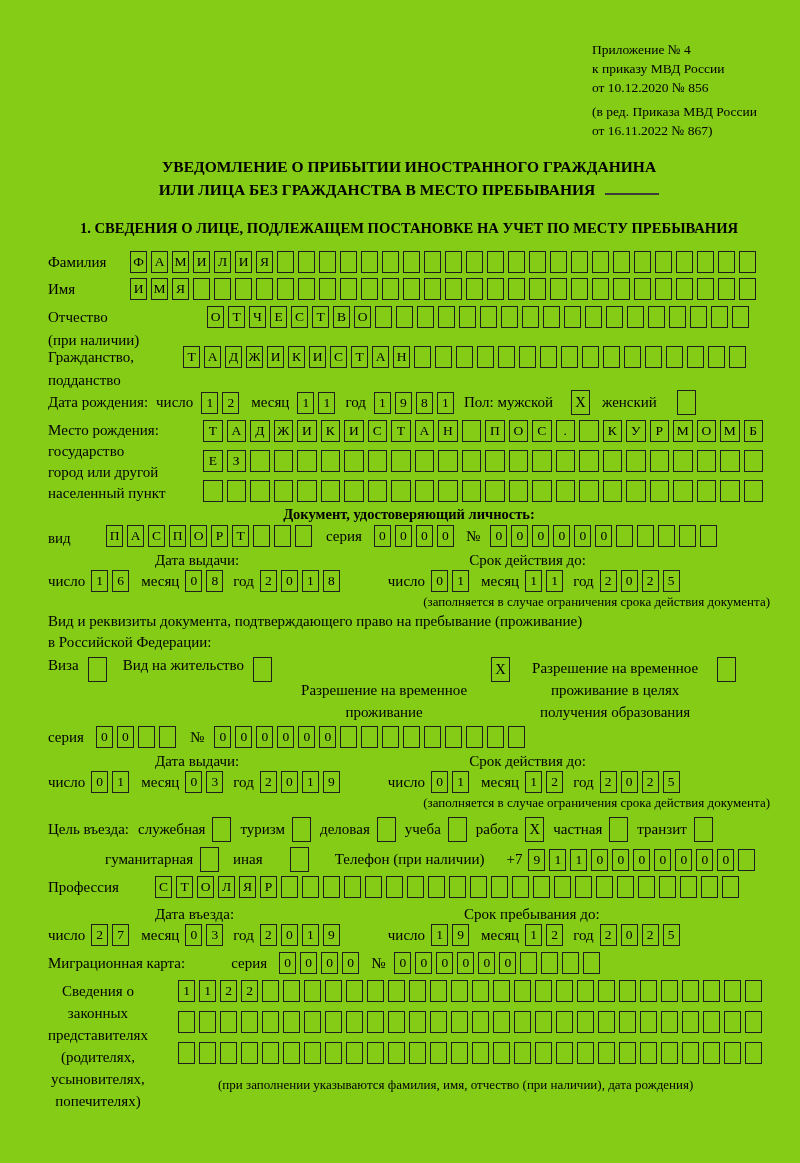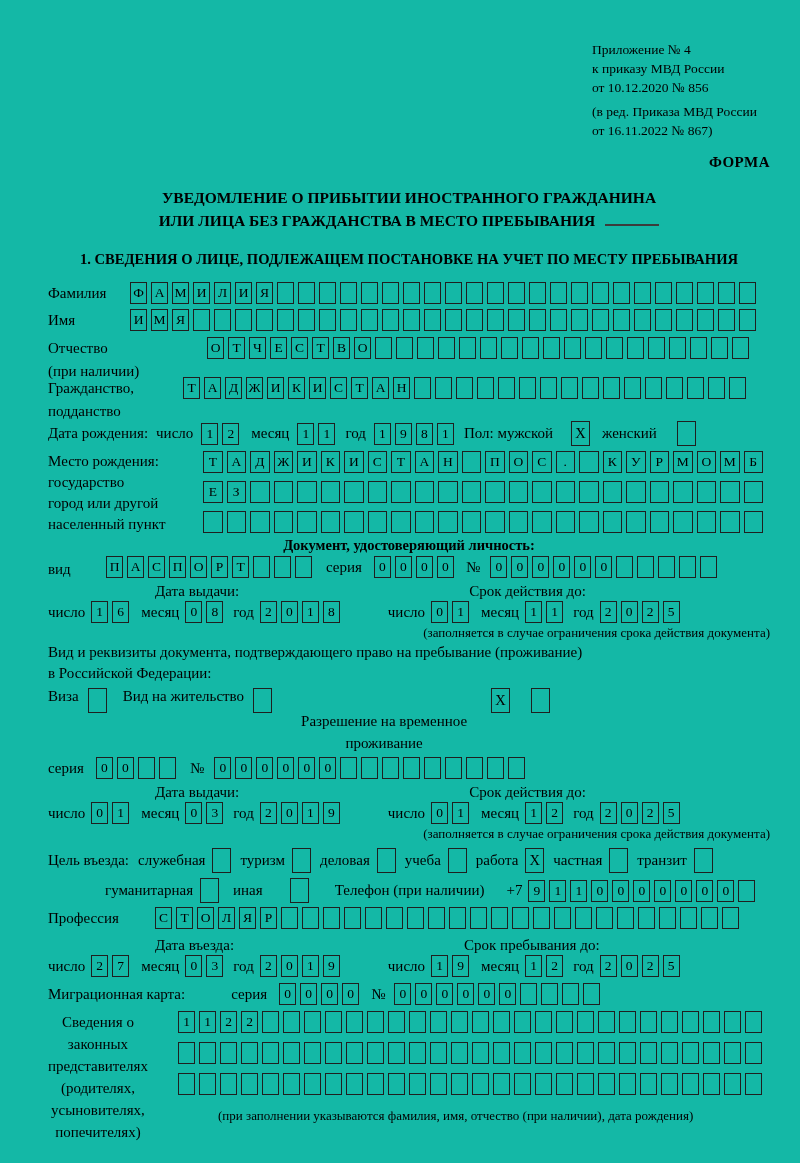--- a/index.html
+++ b/index.html
@@ -1,17 +1,17 @@
 <!DOCTYPE html>
 <html lang="ru"><head>
 <meta charset="utf-8">
 <style>
   html,body{margin:0;padding:0;background:#e8e8e8;}
   .page{
-    width:800px;height:1163px;margin:0 auto;background:#14b8a6;color:#000;
+    width:800px;height:1163px;margin:0 auto;background:#84cc16;color:#000;
     font-family:"Liberation Serif","DejaVu Serif",serif;
     box-sizing:border-box;padding:40px 30px 0 48px;position:relative;overflow:hidden;
   }
   
   .hdr{margin-left:auto;width:178px;font-size:13.5px;line-height:19px;}
   .hdr .gap{margin-top:5px;}
   .forma{text-align:right;font-weight:bold;font-size:15px;margin-top:14px;letter-spacing:.5px;}
   
   .title{text-align:center;font-weight:bold;font-size:15.5px;line-height:23px;margin-top:15px;}
   .uline{display:inline-block;width:54px;height:13px;border-bottom:2.5px solid #3c3c3c;margin-left:10px;}
@@ -75,21 +75,20 @@
 
 <div class="page">
 
   <div class="hdr">
     <div>Приложение № 4</div>
     <div>к приказу МВД России</div>
     <div>от 10.12.2020 № 856</div>
     <div class="gap">(в ред. Приказа МВД России</div>
     <div>от 16.11.2022 № 867)</div>
   </div>
-  <div class="forma">ФОРМА</div>
 
   <div class="title">
     <div>УВЕДОМЛЕНИЕ О ПРИБЫТИИ ИНОСТРАННОГО ГРАЖДАНИНА</div>
     <div><span>ИЛИ ЛИЦА БЕЗ ГРАЖДАНСТВА В МЕСТО ПРЕБЫВАНИЯ</span><span class="uline"></span></div>
   </div>
 
   <div class="sec-title">1. СВЕДЕНИЯ О ЛИЦЕ, ПОДЛЕЖАЩЕМ ПОСТАНОВКЕ НА УЧЕТ ПО МЕСТУ ПРЕБЫВАНИЯ</div>
 
   <div class="row r-surname">
     <span class="abs-lbl">Фамилия</span>
@@ -461,20 +460,21 @@
     </span>
     <span class="opt" style="margin-left:16px;">
       <span>Вид на жительство</span>
       <span class="cb"></span>
     </span>
     <span class="opt" style="margin-left:14px;">
       <span class="opt-txt w185">Разрешение на временное проживание</span>
       <span class="cb">X</span>
     </span>
     <span class="opt" style="margin-left:12px;">
+      <span class="opt-txt w180">Разрешение на временное проживание в целях получения образования</span>
       <span class="cb"></span>
     </span>
   </div>
 
   <div class="row r-serrvp">
     <span class="lbl">серия</span>
     <span class="cells">
         <span class="cell">0</span>
         <span class="cell">0</span>
         <span class="cell"></span>

